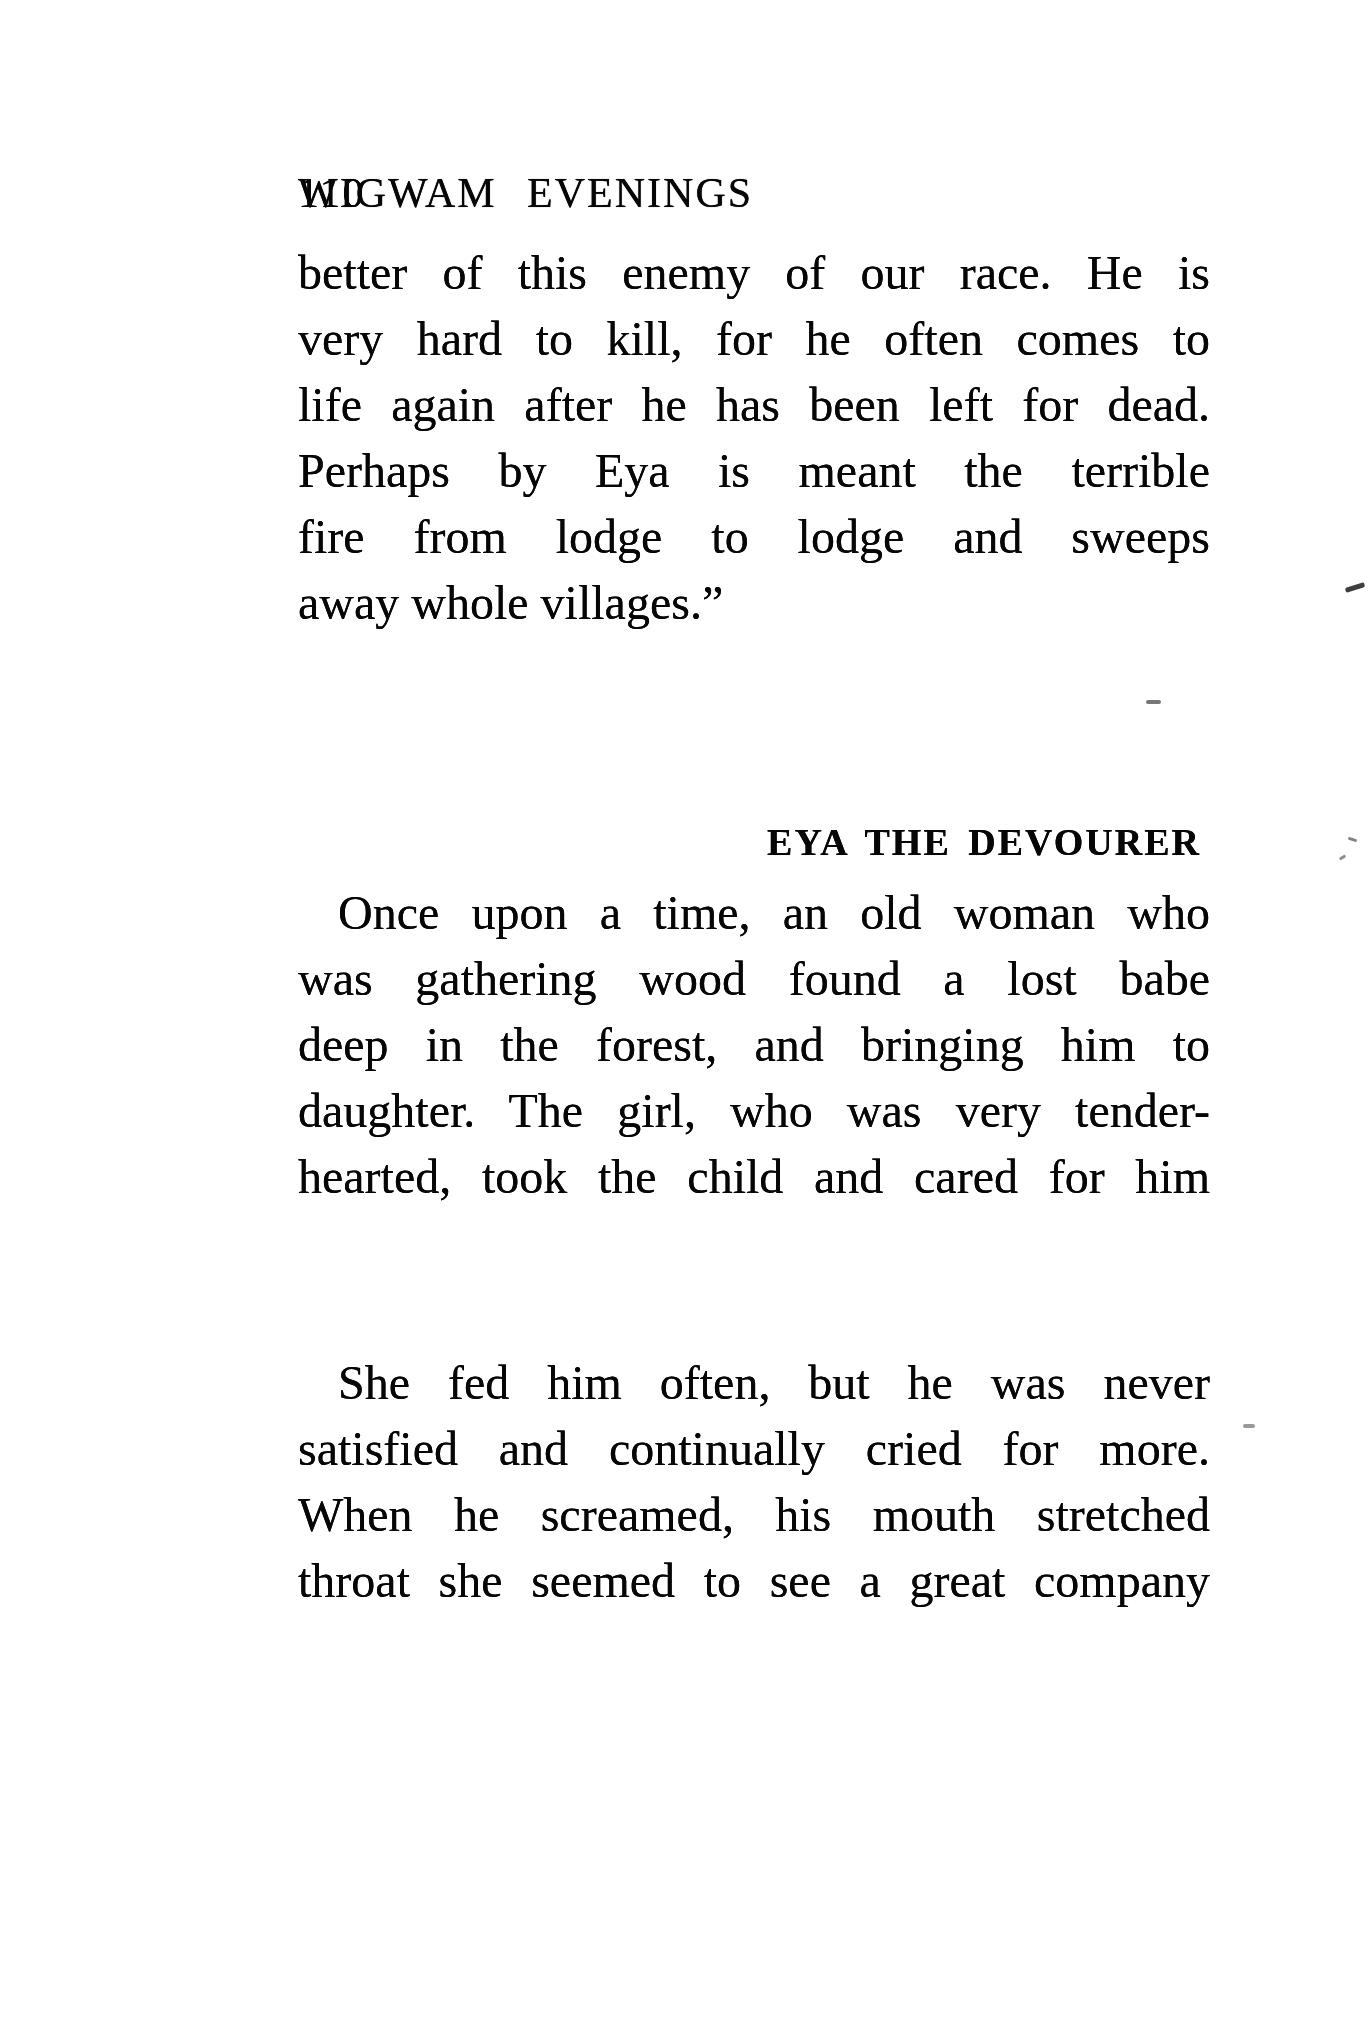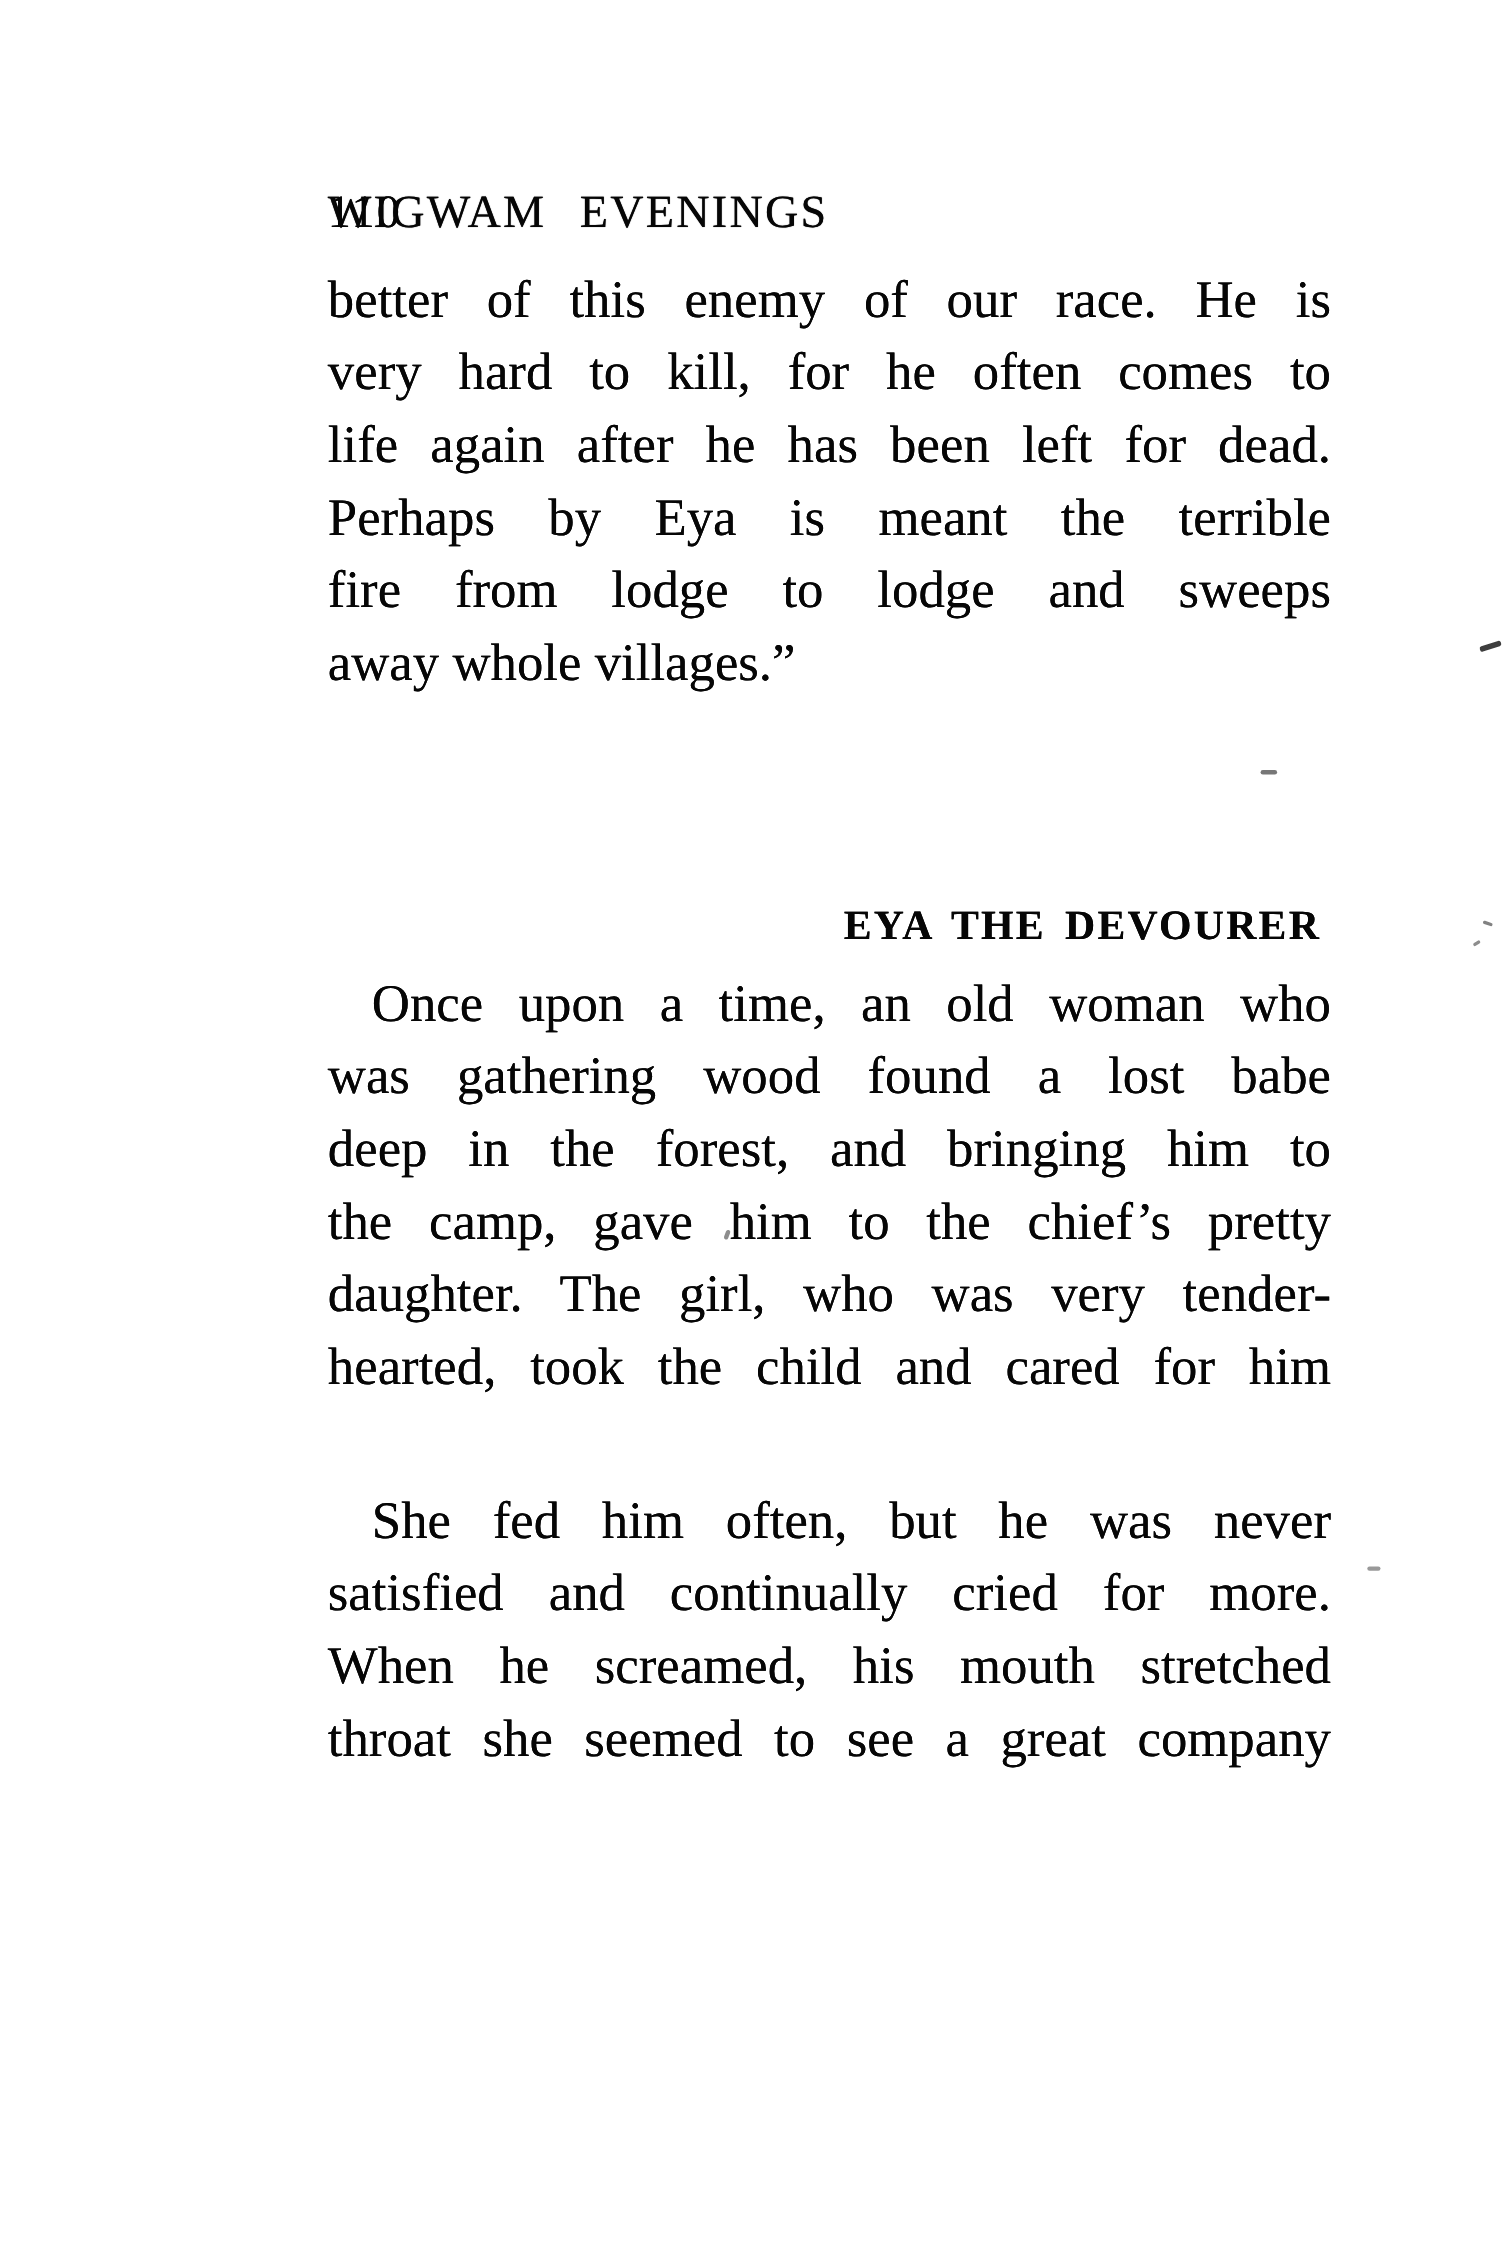--- a/index.html
+++ b/index.html
@@ -109,21 +109,20 @@
     <div class="line">fire from lodge to lodge and sweeps</div>
     <div class="line natural">away whole villages.”</div>
   </div>
 
   <div class="column section-heading">EYA THE DEVOURER</div>
 
   <div class="column para para-2">
     <div class="line indented">Once upon a time, an old woman who</div>
     <div class="line">was gathering wood found a lost babe</div>
     <div class="line">deep in the forest, and bringing him to</div>
-    <div class="line">the camp, gave him to the chief’s pretty</div>
     <div class="line">daughter. The girl, who was very tender-</div>
     <div class="line">hearted, took the child and cared for him</div>
   </div>
 
   <div class="column para para-3">
     <div class="line indented">She fed him often, but he was never</div>
     <div class="line">satisfied and continually cried for more.</div>
     <div class="line">When he screamed, his mouth stretched</div>
     <div class="line">throat she seemed to see a great company</div>
   </div>

